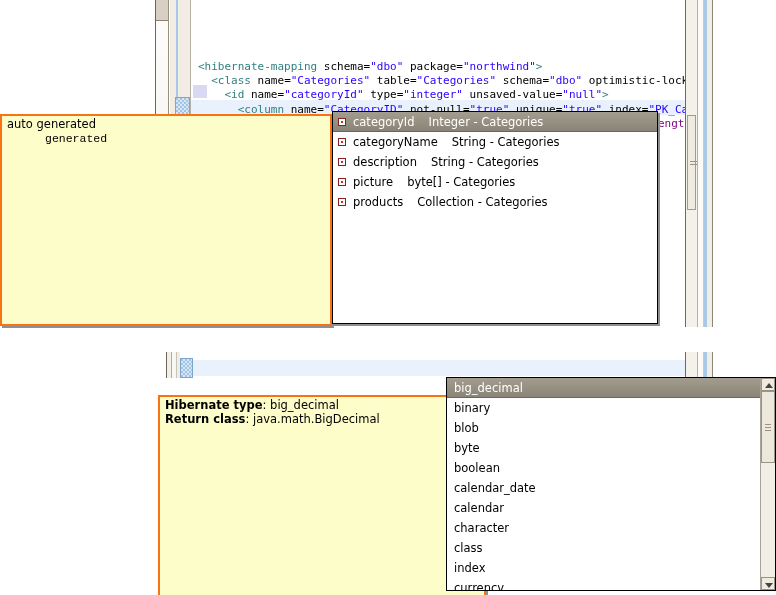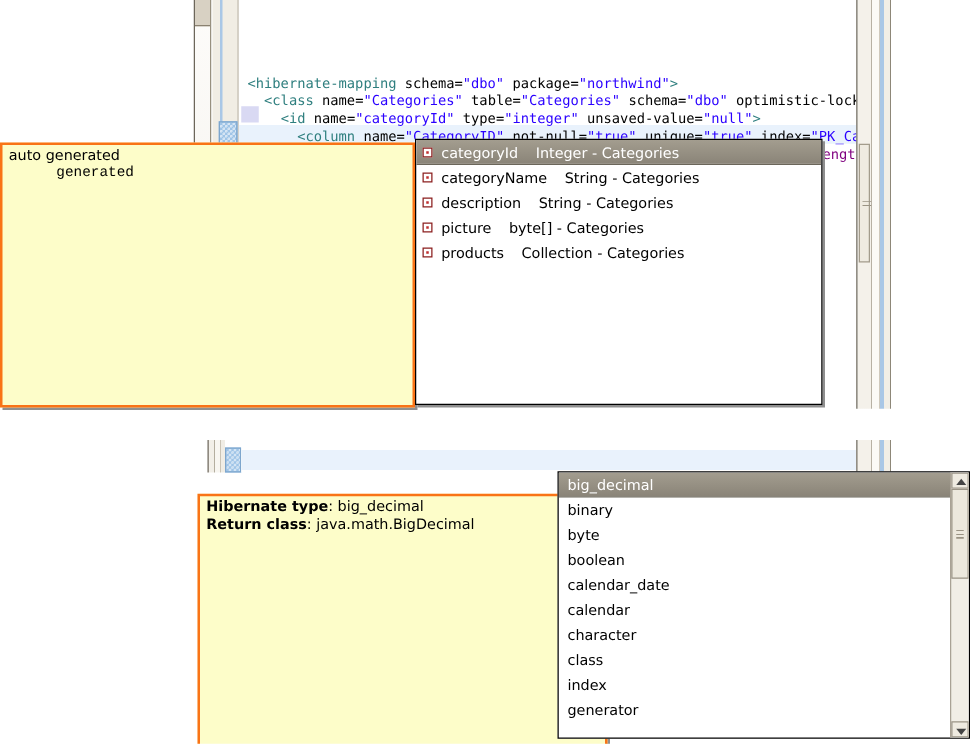--- a/index.html
+++ b/index.html
@@ -165,20 +165,23 @@
 
 <div class="popup" id="bottom-popup">
   <div class="list" id="bottom-popup-list">
       <div class="cmp-row selected">
         <span>big_decimal</span>
       </div>
       <div class="cmp-row">
         <span>binary</span>
       </div>
       <div class="cmp-row">
+        <span>blob</span>
+      </div>
+      <div class="cmp-row">
         <span>byte</span>
       </div>
       <div class="cmp-row">
         <span>boolean</span>
       </div>
       <div class="cmp-row">
         <span>calendar_date</span>
       </div>
       <div class="cmp-row">
         <span>calendar</span>
@@ -186,21 +189,21 @@
       <div class="cmp-row">
         <span>character</span>
       </div>
       <div class="cmp-row">
         <span>class</span>
       </div>
       <div class="cmp-row">
         <span>index</span>
       </div>
       <div class="cmp-row">
-        <span>generator</span>
+        <span>currency</span>
       </div>
     </div>
   <div class="vsb">
     <div class="btn up">
         <div class="arrow up"></div>
       </div>
     <div class="sthumb">
         <div class="grip"></div>
       </div>
     <div class="btn down">

